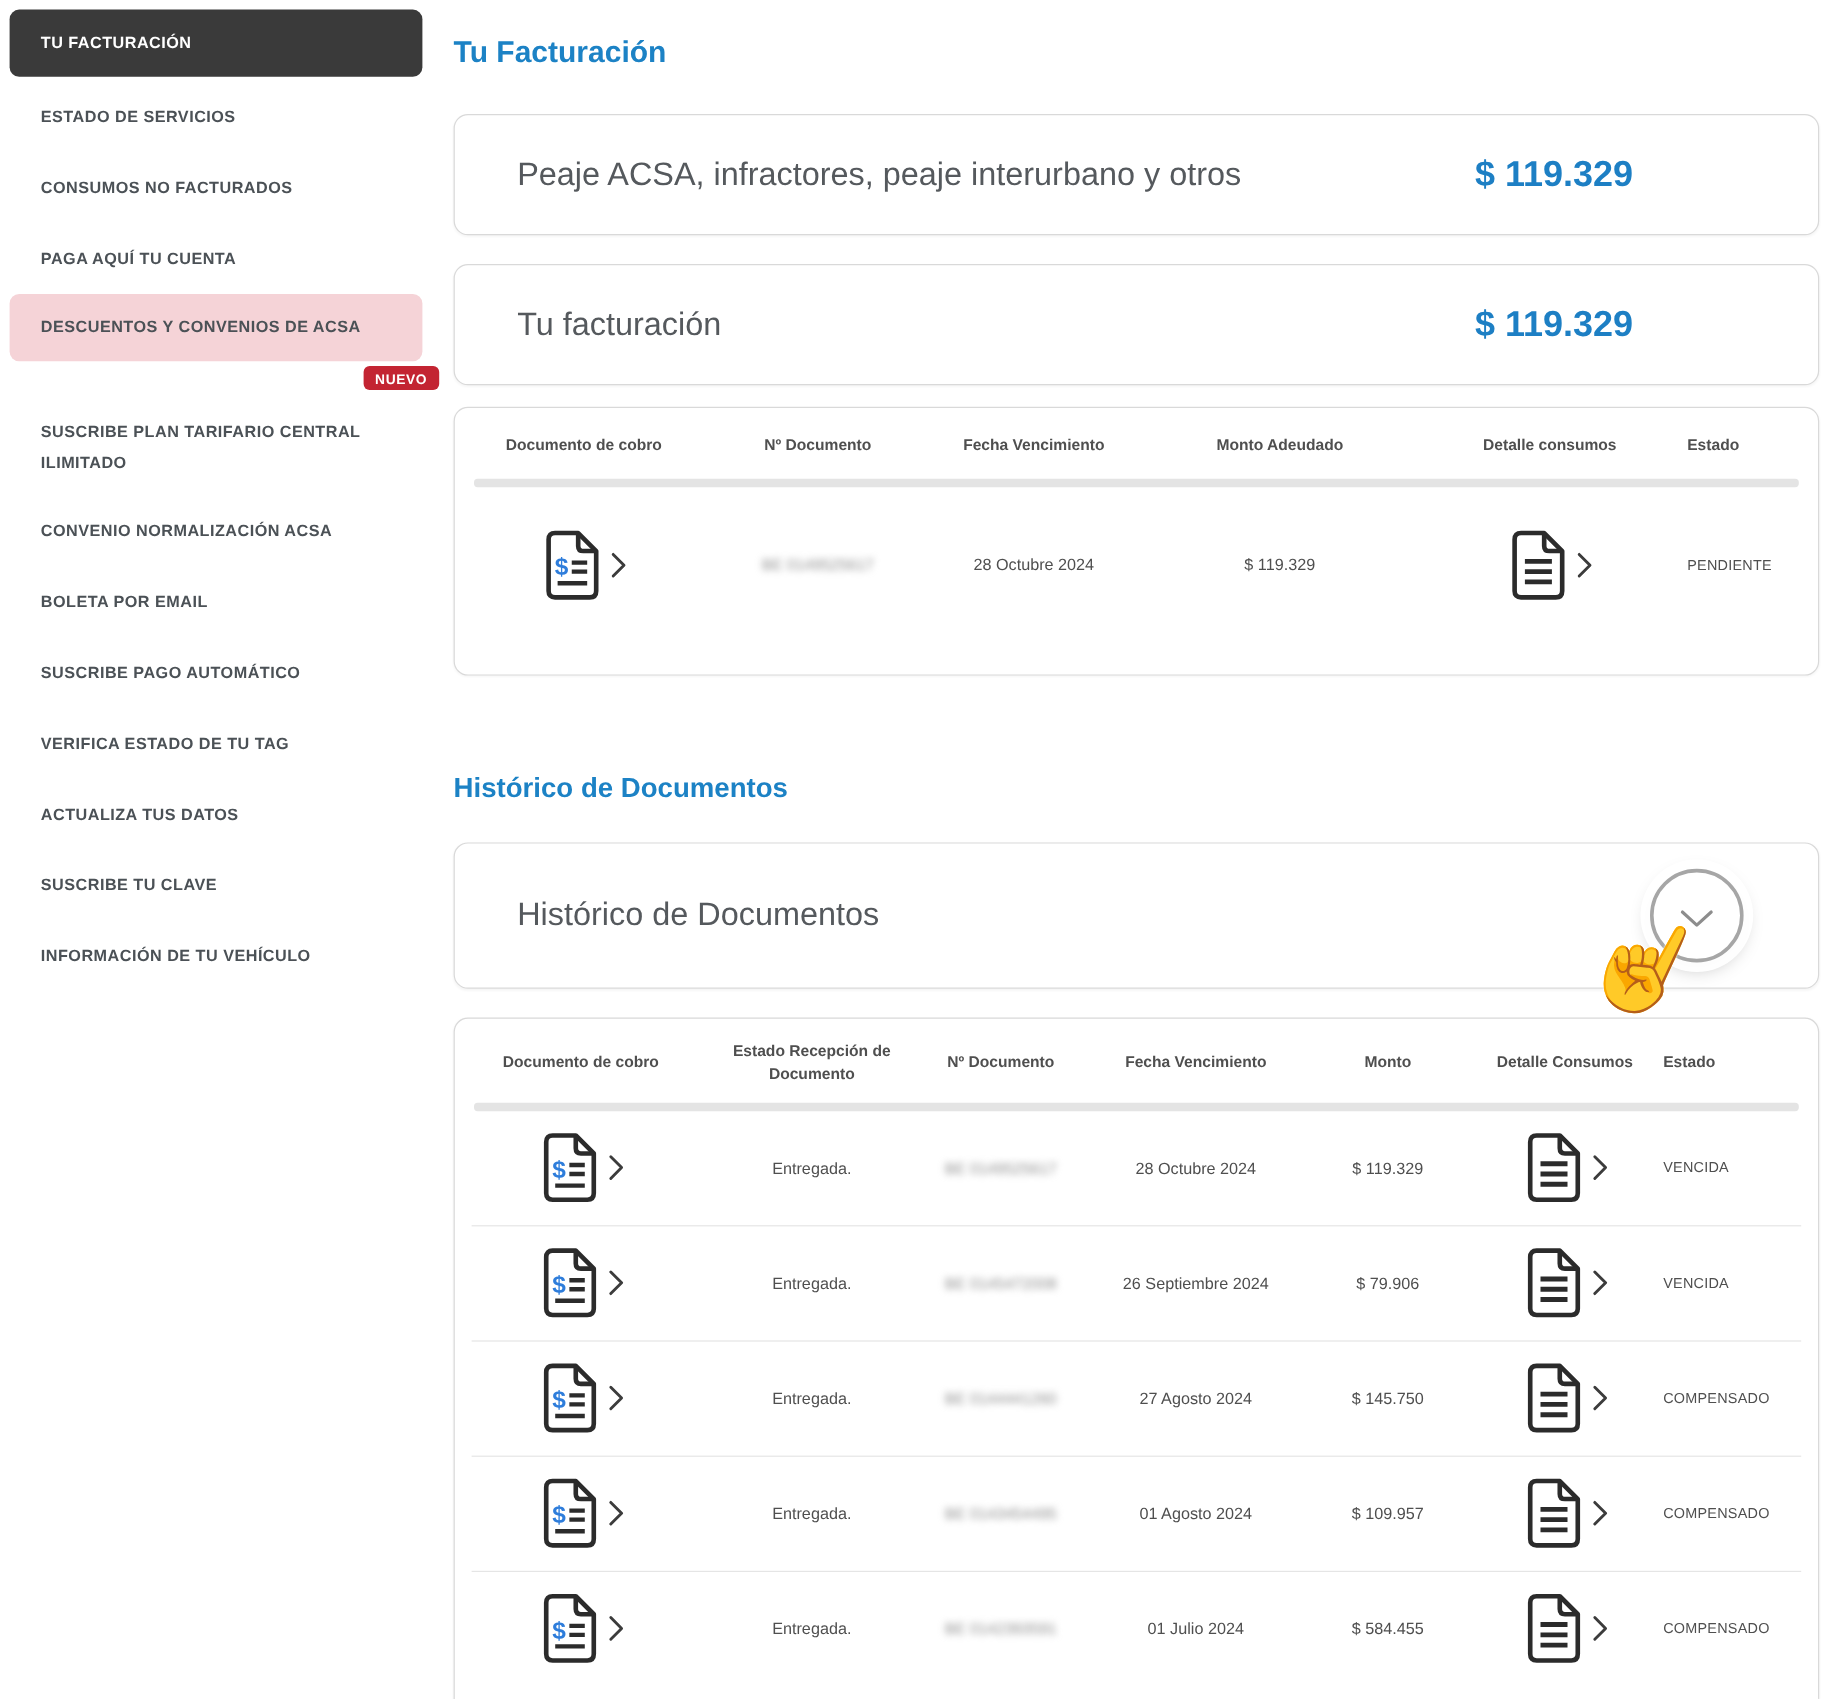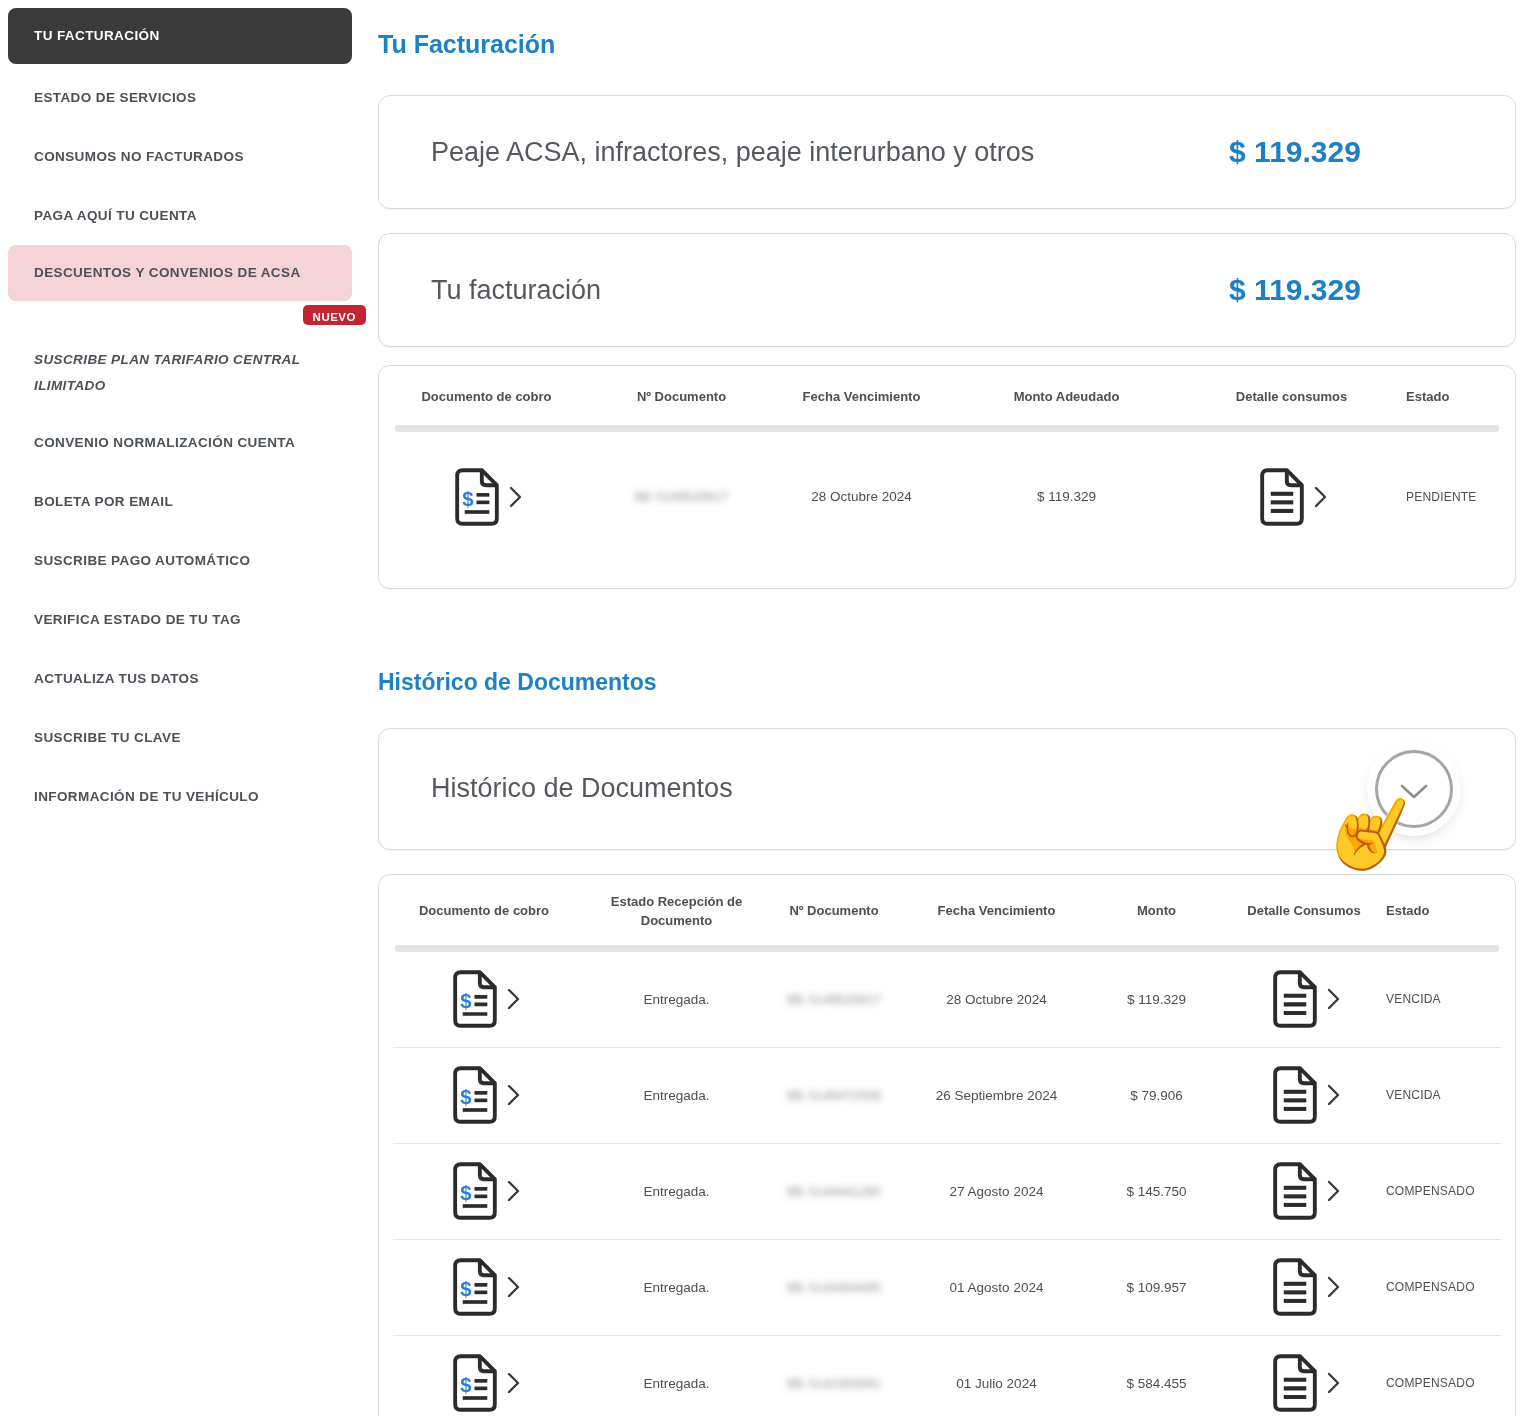--- a/index.html
+++ b/index.html
@@ -77,21 +77,21 @@
   h2.section-title { font-size: 23px; margin-top: 80px; }
 
   .card {
     border: 1px solid #d9d9d9;
     border-radius: 12px;
     background: #fff;
     box-shadow: 0 1px 2px rgba(0,0,0,0.04);
   }
   .summary-card {
     margin-top: 28px;
-    height: 114px;
+    height: 101px;
     display: flex;
     align-items: center;
     padding: 0 0 0 52px;
   }
   .summary-card:first-of-type { margin-top: 36px; }
   .card-label {
     flex: 1;
     font-size: 27px;
     color: #55595d;
   }
@@ -240,25 +240,25 @@
     </div>
     <div class="side-item plain">
       <span>PAGA AQUÍ TU CUENTA</span>
     </div>
     <div class="side-item highlighted">
       <span>DESCUENTOS Y CONVENIOS DE ACSA</span>
     </div>
     <div class="badge-row">
       <span class="badge">NUEVO</span>
     </div>
-    <div class="side-item plain" style="min-height:80px;font-style:italic;">
+    <div class="side-item plain" style="min-height:80px;">
       <span>SUSCRIBE PLAN TARIFARIO CENTRAL ILIMITADO</span>
     </div>
     <div class="side-item plain">
-      <span>CONVENIO NORMALIZACIÓN CUENTA</span>
+      <span>CONVENIO NORMALIZACIÓN ACSA</span>
     </div>
     <div class="side-item plain">
       <span>BOLETA POR EMAIL</span>
     </div>
     <div class="side-item plain">
       <span>SUSCRIBE PAGO AUTOMÁTICO</span>
     </div>
     <div class="side-item plain">
       <span>VERIFICA ESTADO DE TU TAG</span>
     </div>

